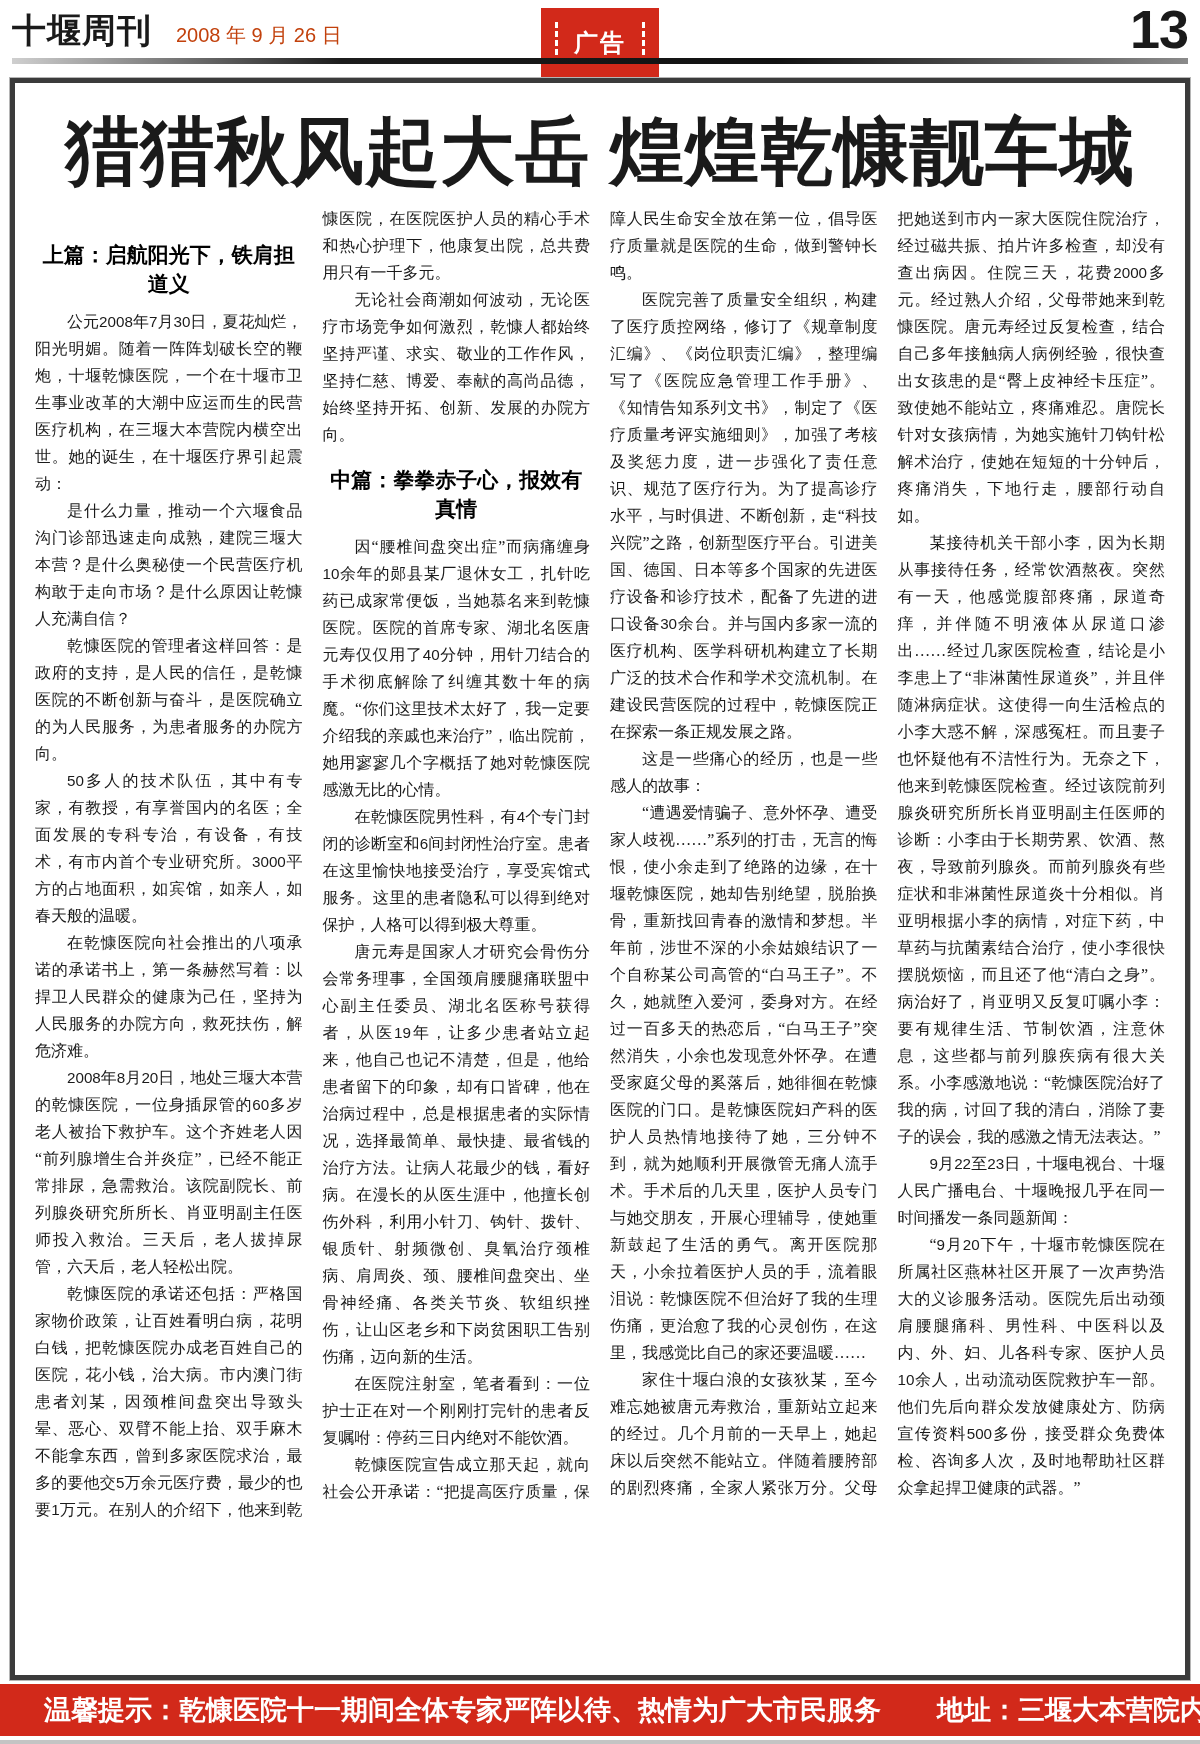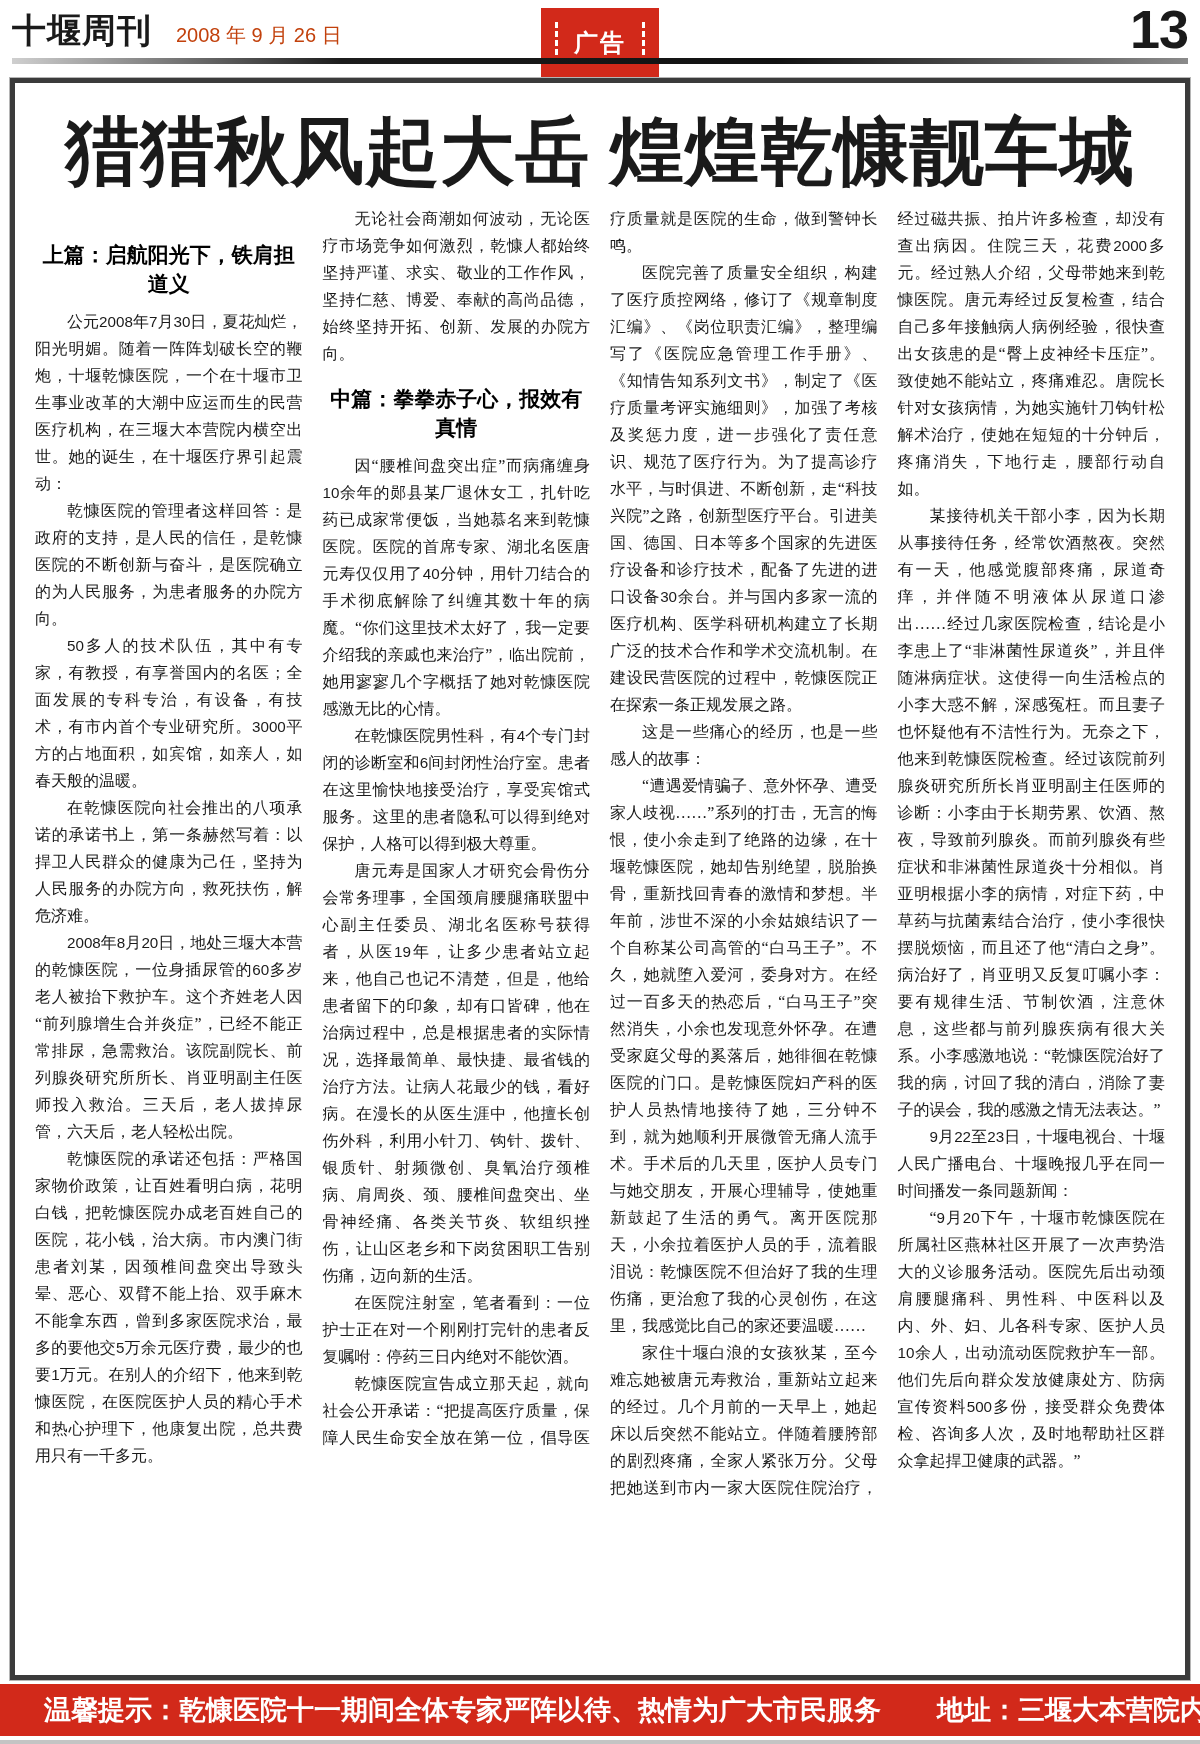--- a/index.html
+++ b/index.html
@@ -54,20 +54,21 @@
     <div class="page-num">13</div>
   </div>
 
   <div class="rule"></div>
 
   <div class="content-box">
     <h1 class="headline">猎猎秋风起大岳 煌煌乾慷靓车城</h1>
     <div class="article">
         <h3 class="sec-head">上篇：启航阳光下，铁肩担道义</h3>
         <p class="para">公元<span class="num">2008</span>年<span class="num">7</span>月<span class="num">30</span>日，夏花灿烂，阳光明媚。随着一阵阵划破长空的鞭炮，十堰乾慷医院，一个在十堰市卫生事业改革的大潮中应运而生的民营医疗机构，在三堰大本营院内横空出世。她的诞生，在十堰医疗界引起震动：</p>
+        <p class="para">是什么力量，推动一个六堰食品沟门诊部迅速走向成熟，建院三堰大本营？是什么奥秘使一个民营医疗机构敢于走向市场？是什么原因让乾慷人充满自信？</p>
         <p class="para">乾慷医院的管理者这样回答：是政府的支持，是人民的信任，是乾慷医院的不断创新与奋斗，是医院确立的为人民服务，为患者服务的办院方向。</p>
         <p class="para"><span class="num">50</span>多人的技术队伍，其中有专家，有教授，有享誉国内的名医；全面发展的专科专治，有设备，有技术，有市内首个专业研究所。<span class="num">3000</span>平方的占地面积，如宾馆，如亲人，如春天般的温暖。</p>
         <p class="para">在乾慷医院向社会推出的八项承诺的承诺书上，第一条赫然写着：以捍卫人民群众的健康为己任，坚持为人民服务的办院方向，救死扶伤，解危济难。</p>
         <p class="para"><span class="num">2008</span>年<span class="num">8</span>月<span class="num">20</span>日，地处三堰大本营的乾慷医院，一位身插尿管的<span class="num">60</span>多岁老人被抬下救护车。这个齐姓老人因“前列腺增生合并炎症”，已经不能正常排尿，急需救治。该院副院长、前列腺炎研究所所长、肖亚明副主任医师投入救治。三天后，老人拔掉尿管，六天后，老人轻松出院。</p>
         <p class="para">乾慷医院的承诺还包括：严格国家物价政策，让百姓看明白病，花明白钱，把乾慷医院办成老百姓自己的医院，花小钱，治大病。市内澳门街患者刘某，因颈椎间盘突出导致头晕、恶心、双臂不能上抬、双手麻木不能拿东西，曾到多家医院求治，最多的要他交<span class="num">5</span>万余元医疗费，最少的也要<span class="num">1</span>万元。在别人的介绍下，他来到乾慷医院，在医院医护人员的精心手术和热心护理下，他康复出院，总共费用只有一千多元。</p>
         <p class="para">无论社会商潮如何波动，无论医疗市场竞争如何激烈，乾慷人都始终坚持严谨、求实、敬业的工作作风，坚持仁慈、博爱、奉献的高尚品德，始终坚持开拓、创新、发展的办院方向。</p>
         <h3 class="sec-head">中篇：拳拳赤子心，报效有真情</h3>
         <p class="para">因“腰椎间盘突出症”而病痛缠身<span class="num">10</span>余年的郧县某厂退休女工，扎针吃药已成家常便饭，当她慕名来到乾慷医院。医院的首席专家、湖北名医唐元寿仅仅用了<span class="num">40</span>分钟，用针刀结合的手术彻底解除了纠缠其数十年的病魔。“你们这里技术太好了，我一定要介绍我的亲戚也来治疗”，临出院前，她用寥寥几个字概括了她对乾慷医院感激无比的心情。</p>
         <p class="para">在乾慷医院男性科，有<span class="num">4</span>个专门封闭的诊断室和<span class="num">6</span>间封闭性治疗室。患者在这里愉快地接受治疗，享受宾馆式服务。这里的患者隐私可以得到绝对保护，人格可以得到极大尊重。</p>
         <p class="para">唐元寿是国家人才研究会骨伤分会常务理事，全国颈肩腰腿痛联盟中心副主任委员、湖北名医称号获得者，从医<span class="num">19</span>年，让多少患者站立起来，他自己也记不清楚，但是，他给患者留下的印象，却有口皆碑，他在治病过程中，总是根据患者的实际情况，选择最简单、最快捷、最省钱的治疗方法。让病人花最少的钱，看好病。在漫长的从医生涯中，他擅长创伤外科，利用小针刀、钩针、拨针、银质针、射频微创、臭氧治疗颈椎病、肩周炎、颈、腰椎间盘突出、坐骨神经痛、各类关节炎、软组织挫伤，让山区老乡和下岗贫困职工告别伤痛，迈向新的生活。</p>

